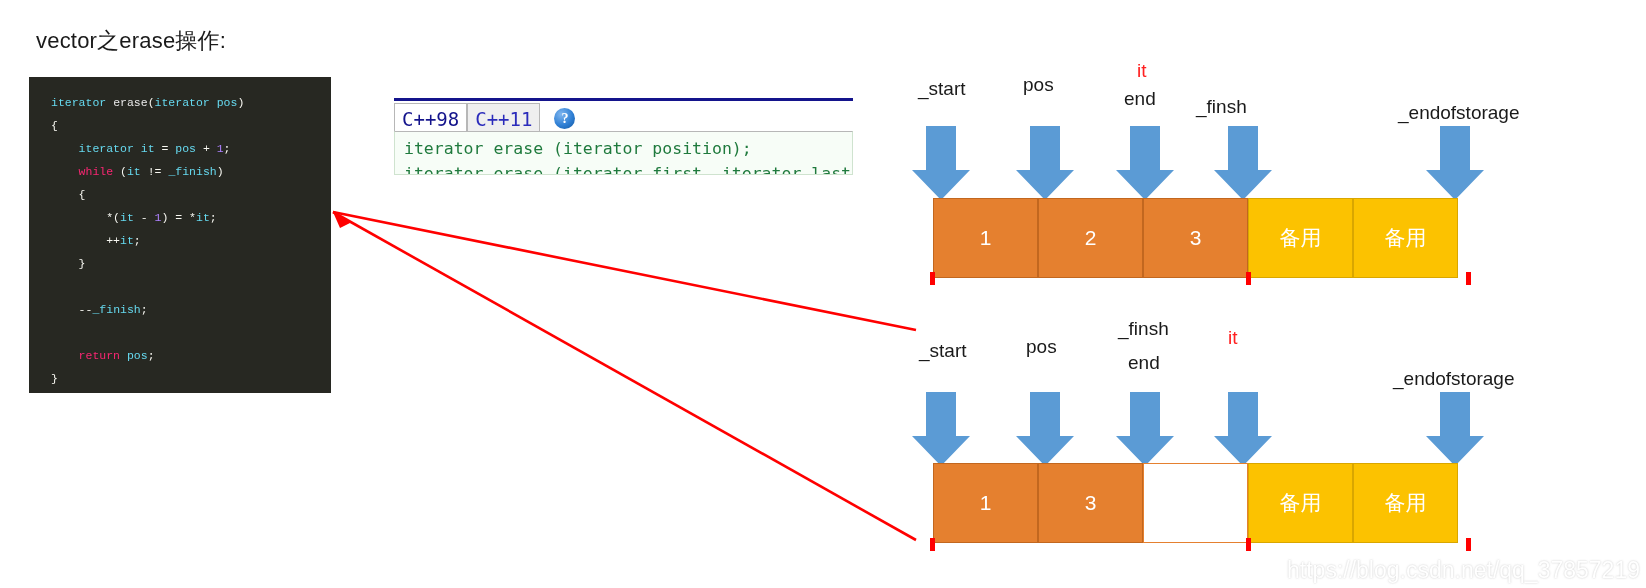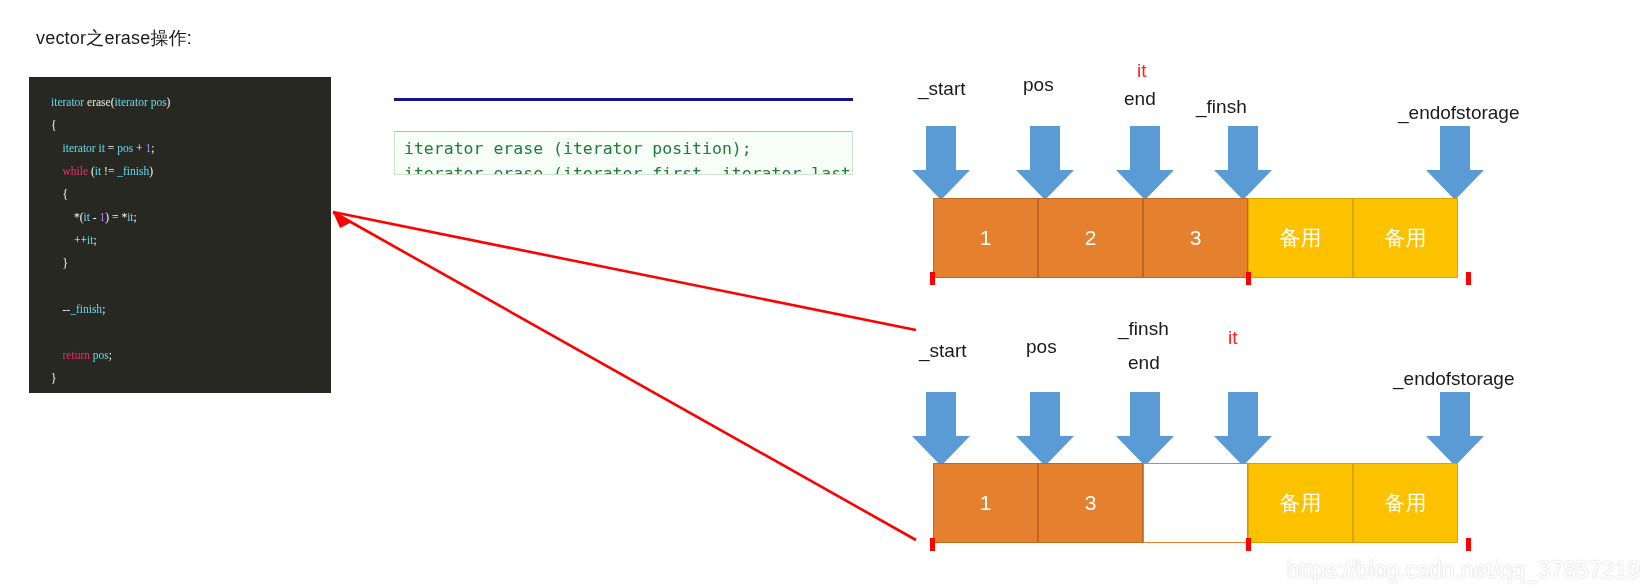--- a/index.html
+++ b/index.html
@@ -7,35 +7,35 @@
     width:1646px;height:588px;
     background:#ffffff;
     font-family:"Liberation Sans","DejaVu Sans",sans-serif;
     position:relative;overflow:hidden;
   }
   .abs{position:absolute;}
 
   
   #page-title{
     left:36px;top:26px;
-    font-size:18px;color:#1a1a1a;
+    font-size:22px;color:#1a1a1a;
     letter-spacing:.2px;white-space:nowrap;
   }
 
   
   #code-block{
     left:29px;top:77px;width:302px;height:316px;
     background:#272822;
     box-sizing:border-box;
     padding:14px 0 0 0;
     overflow:hidden;
   }
   #code-block pre{
     margin:0;padding:0 0 0 22px;
-    font-family:Liberation Serif, serif;
+    font-family:Liberation Mono, monospace;
     font-size:11.5px;line-height:23px;
     color:#e6e6e6;white-space:pre;
   }
   .k-type{color:#66d9ef;}
   .k-kw{color:#f92672;}
   .k-num{color:#ae81ff;}
   .k-id{color:#e8e8e8;}
   .k-op{color:#f8f8f2;}
   .k-var{color:#66d9ef;}
 
@@ -139,20 +139,25 @@
 
     <span class="k-op">--</span><span class="k-var">_finish</span><span class="k-op">;</span>
 
     <span class="k-kw">return</span> <span class="k-var">pos</span><span class="k-op">;</span>
 <span class="k-op">}</span></pre>
 </div>
 
 <div class="abs" id="cppref">
   <div id="cppref-rule"></div>
 
+  <div id="cppref-tabs">
+    <div class="cpptab active">C++98</div>
+    <div class="cpptab">C++11</div>
+    <div id="help-icon">?</div>
+  </div>
 
   <div id="cppref-sig">
     <pre><span>iterator erase (iterator position);</span>
 <span>iterator erase (iterator first, iterator last);</span></pre>
   </div>
 </div>
 
 <svg id="red-lines" viewBox="0 0 1646 588" xmlns="http://www.w3.org/2000/svg">
   <path d="M333 212 L916 330" stroke="#ff0000" stroke-width="2.6" fill="none"></path>
   <path d="M333 212 L916 540" stroke="#ff0000" stroke-width="2.6" fill="none"></path>

